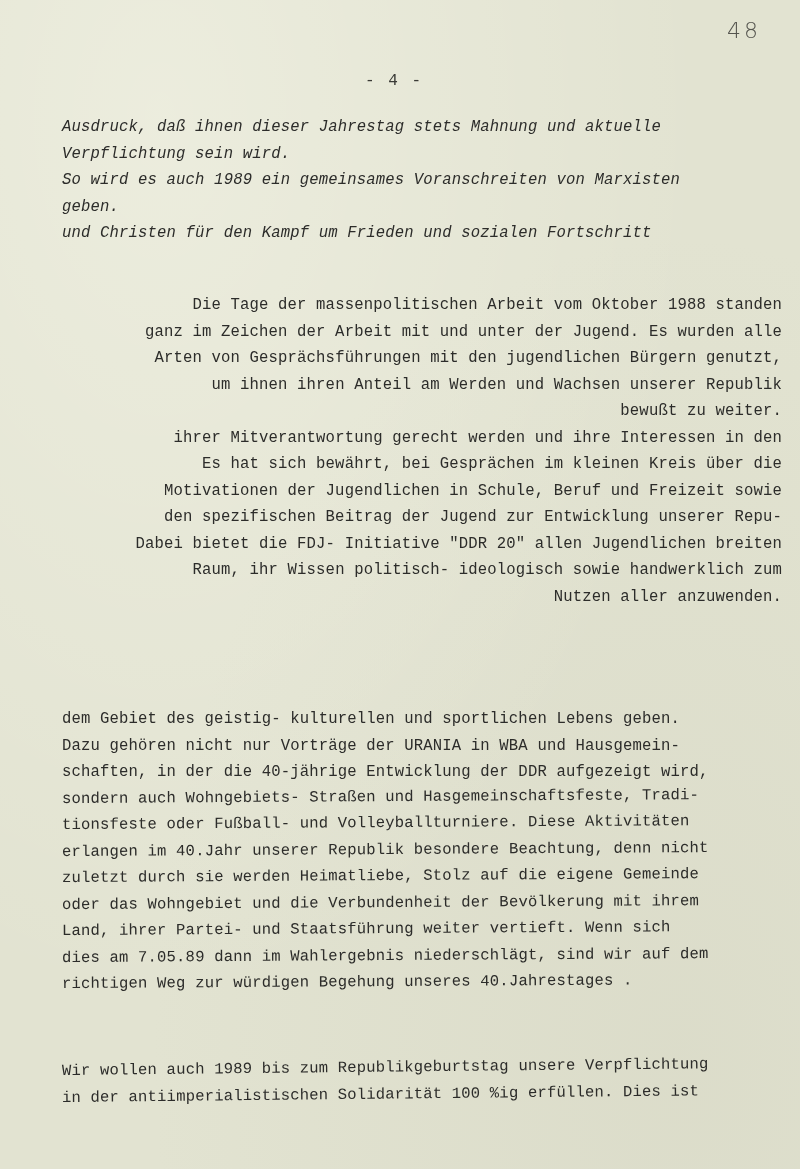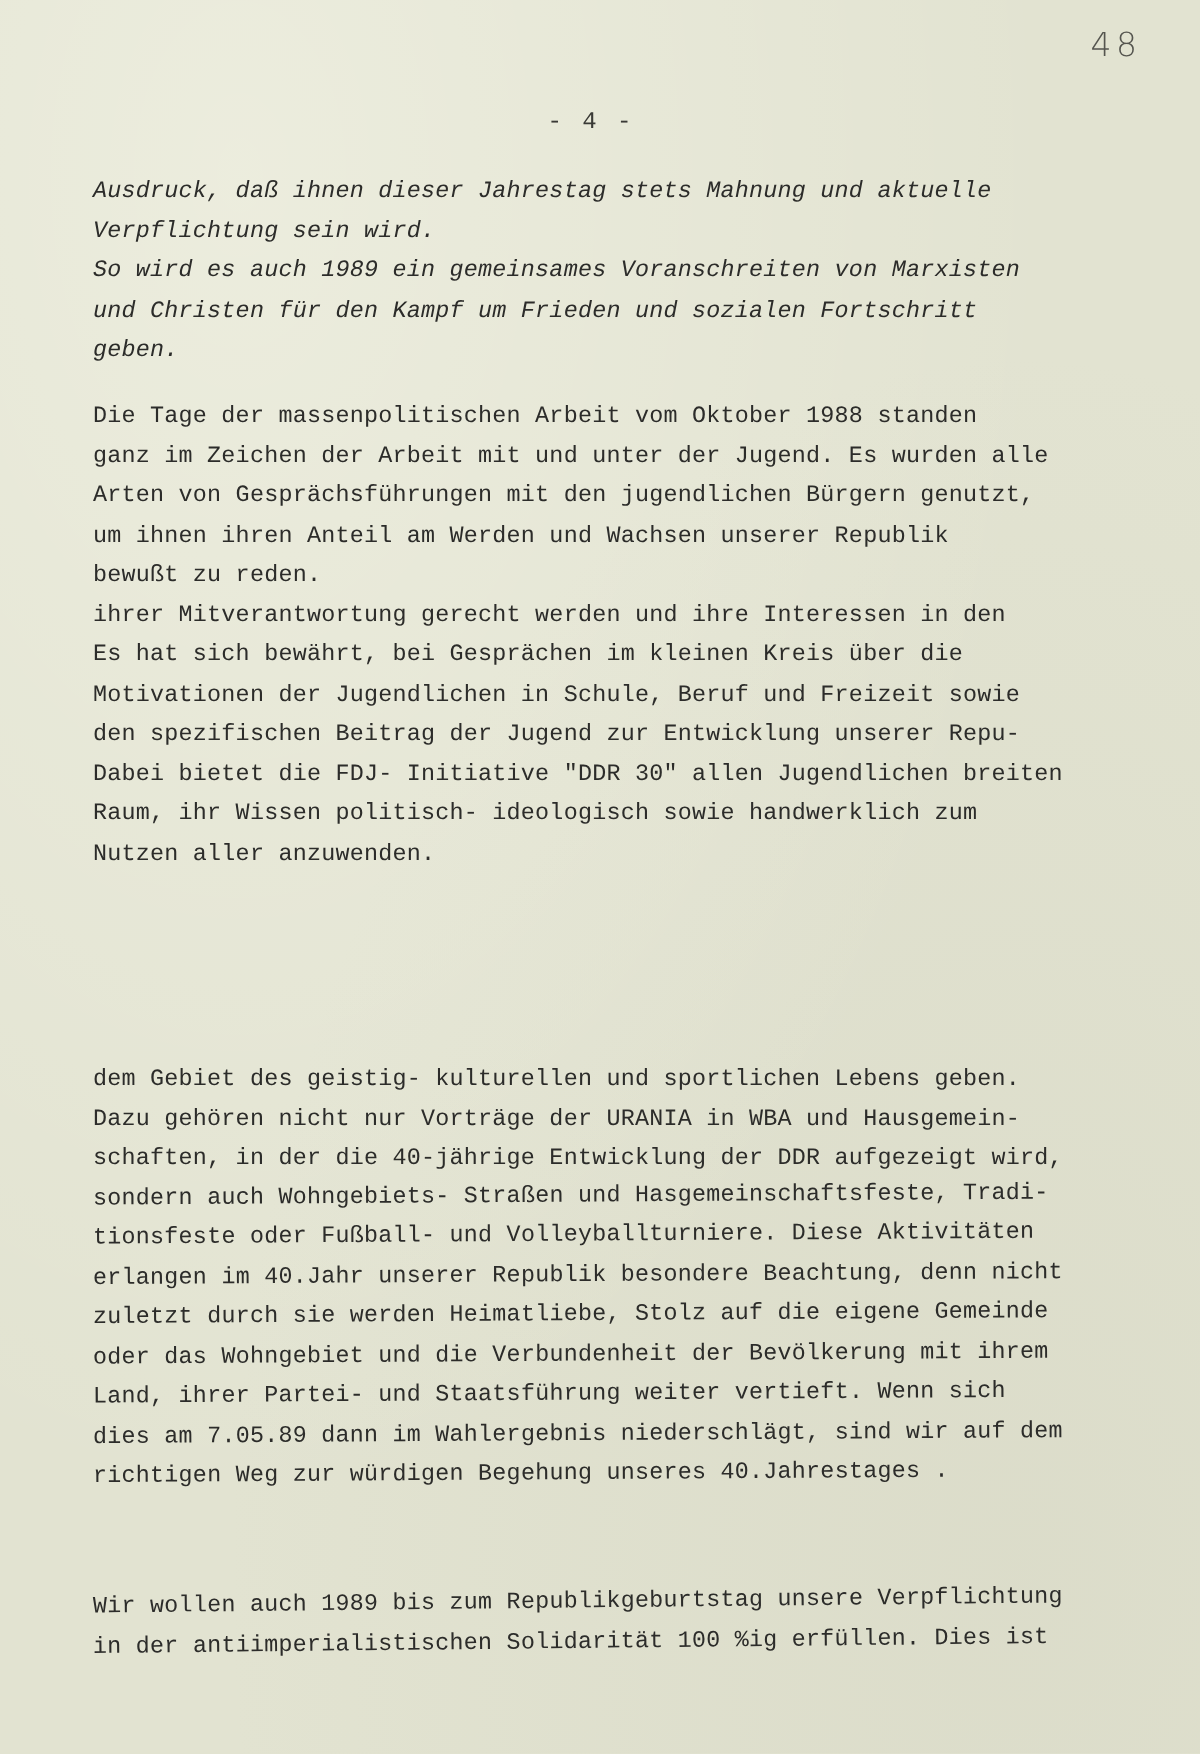--- a/index.html
+++ b/index.html
@@ -63,35 +63,35 @@
 <div class="page">
 
   <div class="archive-number">48</div>
 
   <div class="page-number">- 4 -</div>
 
   <div class="text-block" style="top:114px;font-style:italic;">
     <span class="line">Ausdruck, daß ihnen dieser Jahrestag stets Mahnung und aktuelle</span>
     <span class="line">Verpflichtung sein wird.</span>
     <span class="line">So wird es auch 1989 ein gemeinsames Voranschreiten von Marxisten</span>
+    <span class="line">geben.</span>
     <span class="line">und Christen für den Kampf um Frieden und sozialen Fortschritt</span>
-    <span class="line">geben.</span>
   </div>
 
-  <div class="text-block" style="top:264px;">
+  <div class="text-block" style="top:292px;text-align:right;">
     <span class="line">Die Tage der massenpolitischen Arbeit vom Oktober 1988 standen</span>
     <span class="line">ganz im Zeichen der Arbeit mit und unter der Jugend. Es wurden alle</span>
     <span class="line">Arten von Gesprächsführungen mit den jugendlichen Bürgern genutzt,</span>
     <span class="line">um ihnen ihren Anteil am Werden und Wachsen unserer Republik</span>
-    <span class="line">bewußt zu reden.</span>
+    <span class="line">bewußt zu weiter.</span>
     <span class="line">ihrer Mitverantwortung gerecht werden und ihre Interessen in den</span>
     <span class="line">Es hat sich bewährt, bei Gesprächen im kleinen Kreis über die</span>
     <span class="line">Motivationen der Jugendlichen in Schule, Beruf und Freizeit sowie</span>
     <span class="line">den spezifischen Beitrag der Jugend zur Entwicklung unserer Repu-</span>
-    <span class="line">Dabei bietet die FDJ- Initiative "DDR 30" allen Jugendlichen breiten</span>
+    <span class="line">Dabei bietet die FDJ- Initiative "DDR 20" allen Jugendlichen breiten</span>
     <span class="line">Raum, ihr Wissen politisch- ideologisch sowie handwerklich zum</span>
     <span class="line">Nutzen aller anzuwenden.</span>
   </div>
 
   <div class="text-block" style="top:706px;">
     <span class="line">dem Gebiet des geistig- kulturellen und sportlichen Lebens geben.</span>
     <span class="line">Dazu gehören nicht nur Vorträge der URANIA in WBA und Hausgemein-</span>
     <span class="line">schaften, in der die 40-jährige Entwicklung der DDR aufgezeigt wird,</span>
     <span class="line tilt1">sondern auch Wohngebiets- Straßen und Hasgemeinschaftsfeste, Tradi-</span>
     <span class="line tilt1">tionsfeste oder Fußball- und Volleyballturniere. Diese Aktivitäten</span>

